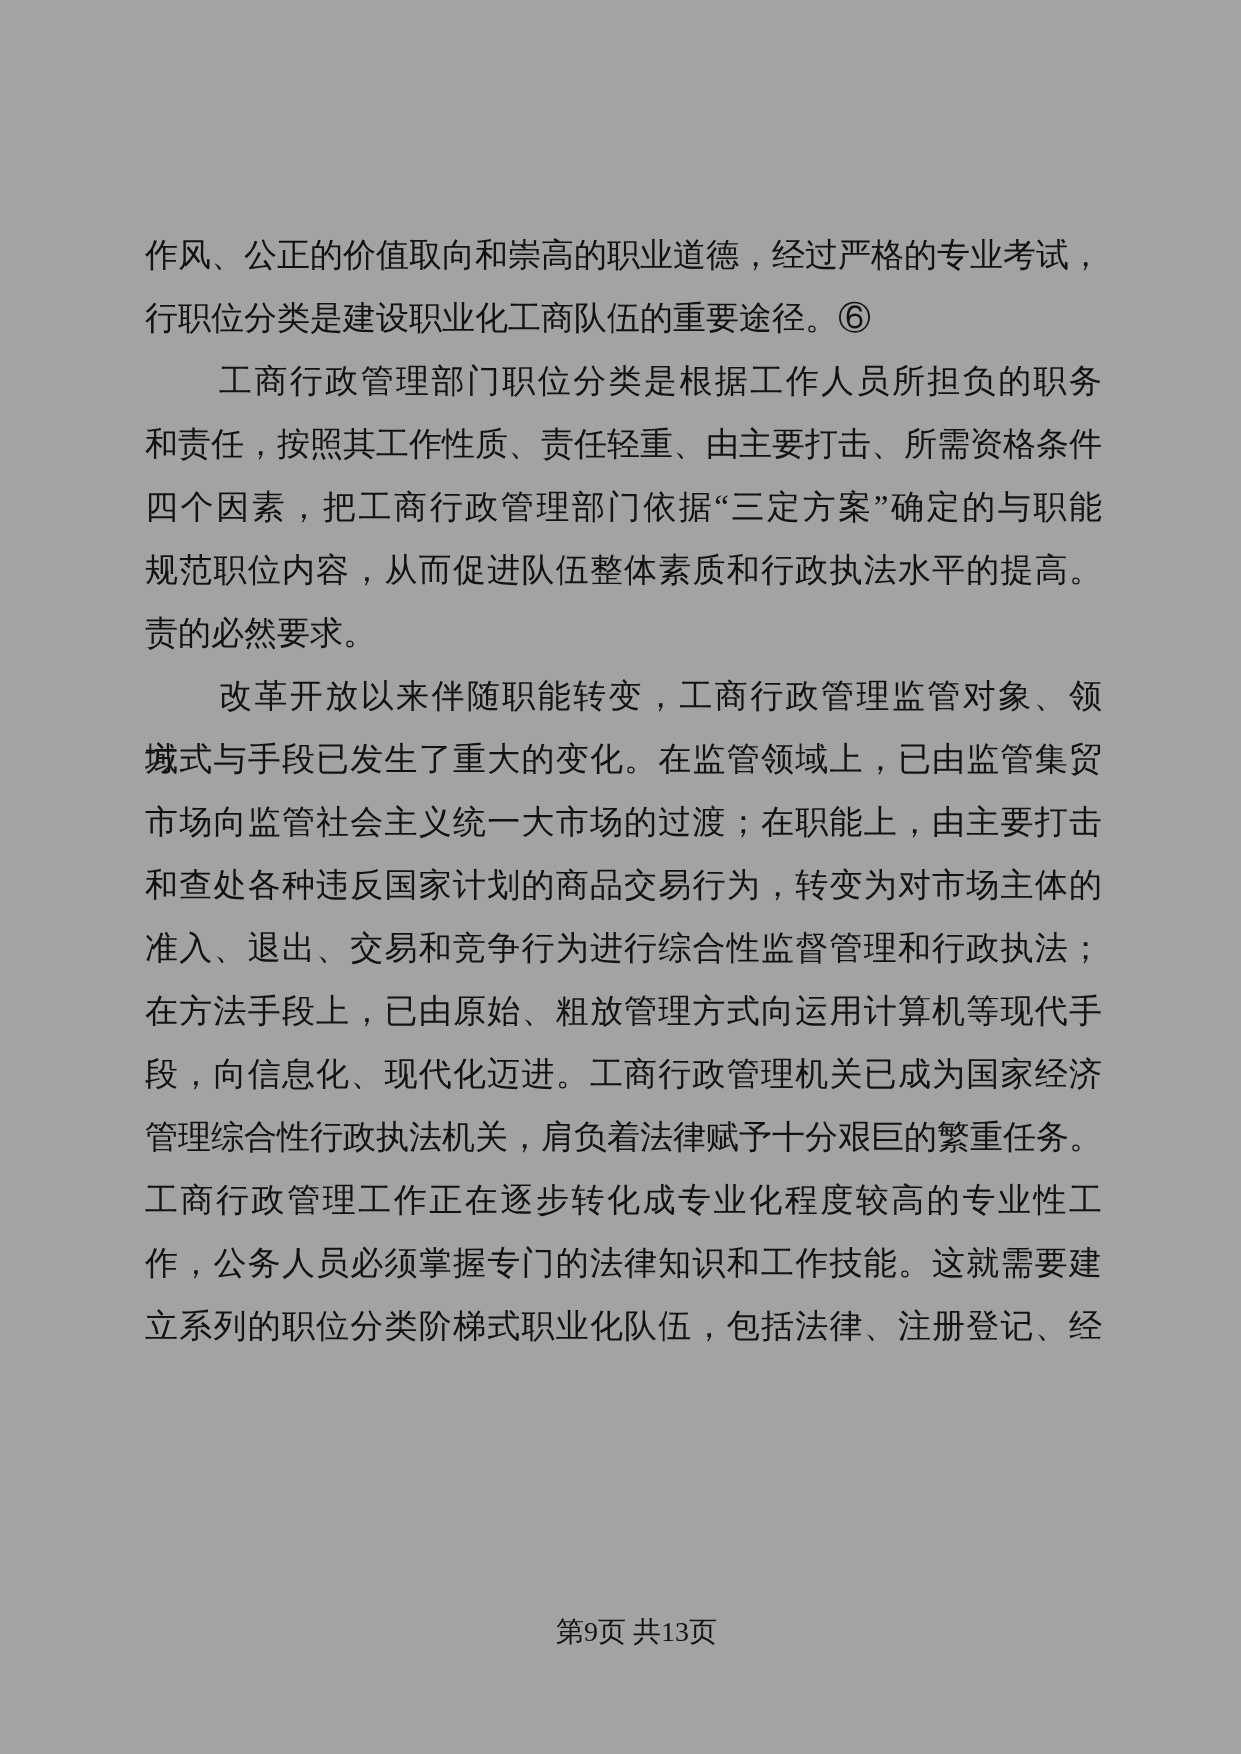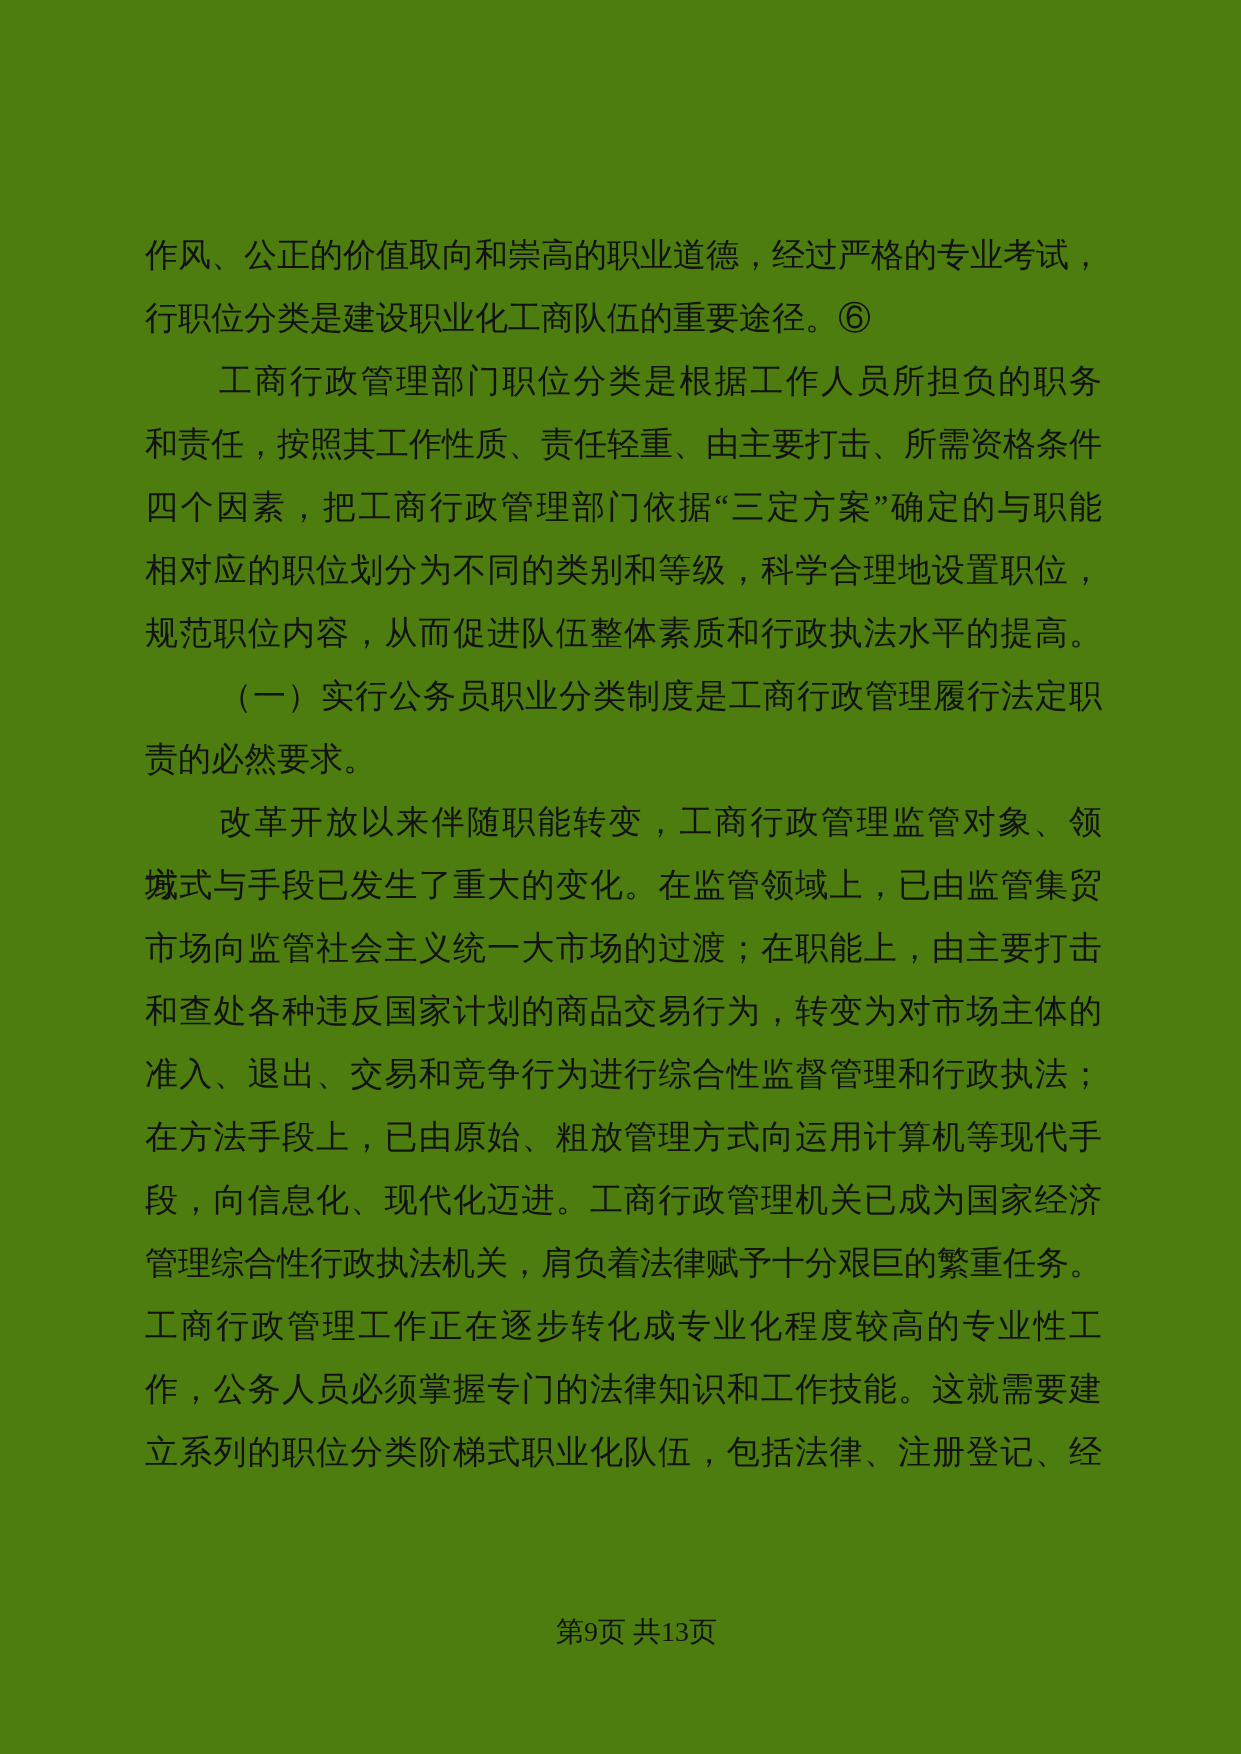--- a/index.html
+++ b/index.html
@@ -12,21 +12,21 @@
     height: 1754px;
     background: #ffffff;
     font-family: "Liberation Serif", "DejaVu Serif", serif;
     color: #121212;
     position: relative;
     overflow: hidden;
   }
   .page {
     position: absolute;
     inset: 0;
-    background: #4d7c0f;
+    background: #a3a3a3;
   }
   .text-block {
     position: absolute;
     left: 145px;
     top: 224px;
     width: 957px;
   }
   .ln {
     margin: 0;
     padding: 0;
@@ -70,23 +70,21 @@
 <body>
 
 <div class="page">
 
   <div class="text-block">
     <p class="ln j">作风、公正的价值取向和崇高的职业道德，经过严格的专业考试，</p>
     <p class="ln pe">行职位分类是建设职业化工商队伍的重要途径。⑥</p>
     <p class="ln j ind">工商行政管理部门职位分类是根据工作人员所担负的职务</p>
     <p class="ln j">和责任，按照其工作性质、责任轻重、由主要打击、所需资格条件</p>
     <p class="ln j">四个因素，把工商行政管理部门依据“三定方案”确定的与职能</p>
-    <p class="ln j">相对应的职位划分为不同的类别和等级，科学合理地设置职位，</p>
     <p class="ln j">规范职位内容，从而促进队伍整体素质和行政执法水平的提高。</p>
-    <p class="ln j ind">（一）实行公务员职业分类制度是工商行政管理履行法定职</p>
     <p class="ln pe">责的必然要求。</p>
     <p class="ln j ind">改革开放以来伴随职能转变，工商行政管理监管对象、领域、</p>
     <p class="ln j">方式与手段已发生了重大的变化。在监管领域上，已由监管集贸</p>
     <p class="ln j">市场向监管社会主义统一大市场的过渡；在职能上，由主要打击</p>
     <p class="ln j">和查处各种违反国家计划的商品交易行为，转变为对市场主体的</p>
     <p class="ln j">准入、退出、交易和竞争行为进行综合性监督管理和行政执法；</p>
     <p class="ln j">在方法手段上，已由原始、粗放管理方式向运用计算机等现代手</p>
     <p class="ln j">段，向信息化、现代化迈进。工商行政管理机关已成为国家经济</p>
     <p class="ln j">管理综合性行政执法机关，肩负着法律赋予十分艰巨的繁重任务。</p>
     <p class="ln j">工商行政管理工作正在逐步转化成专业化程度较高的专业性工</p>

